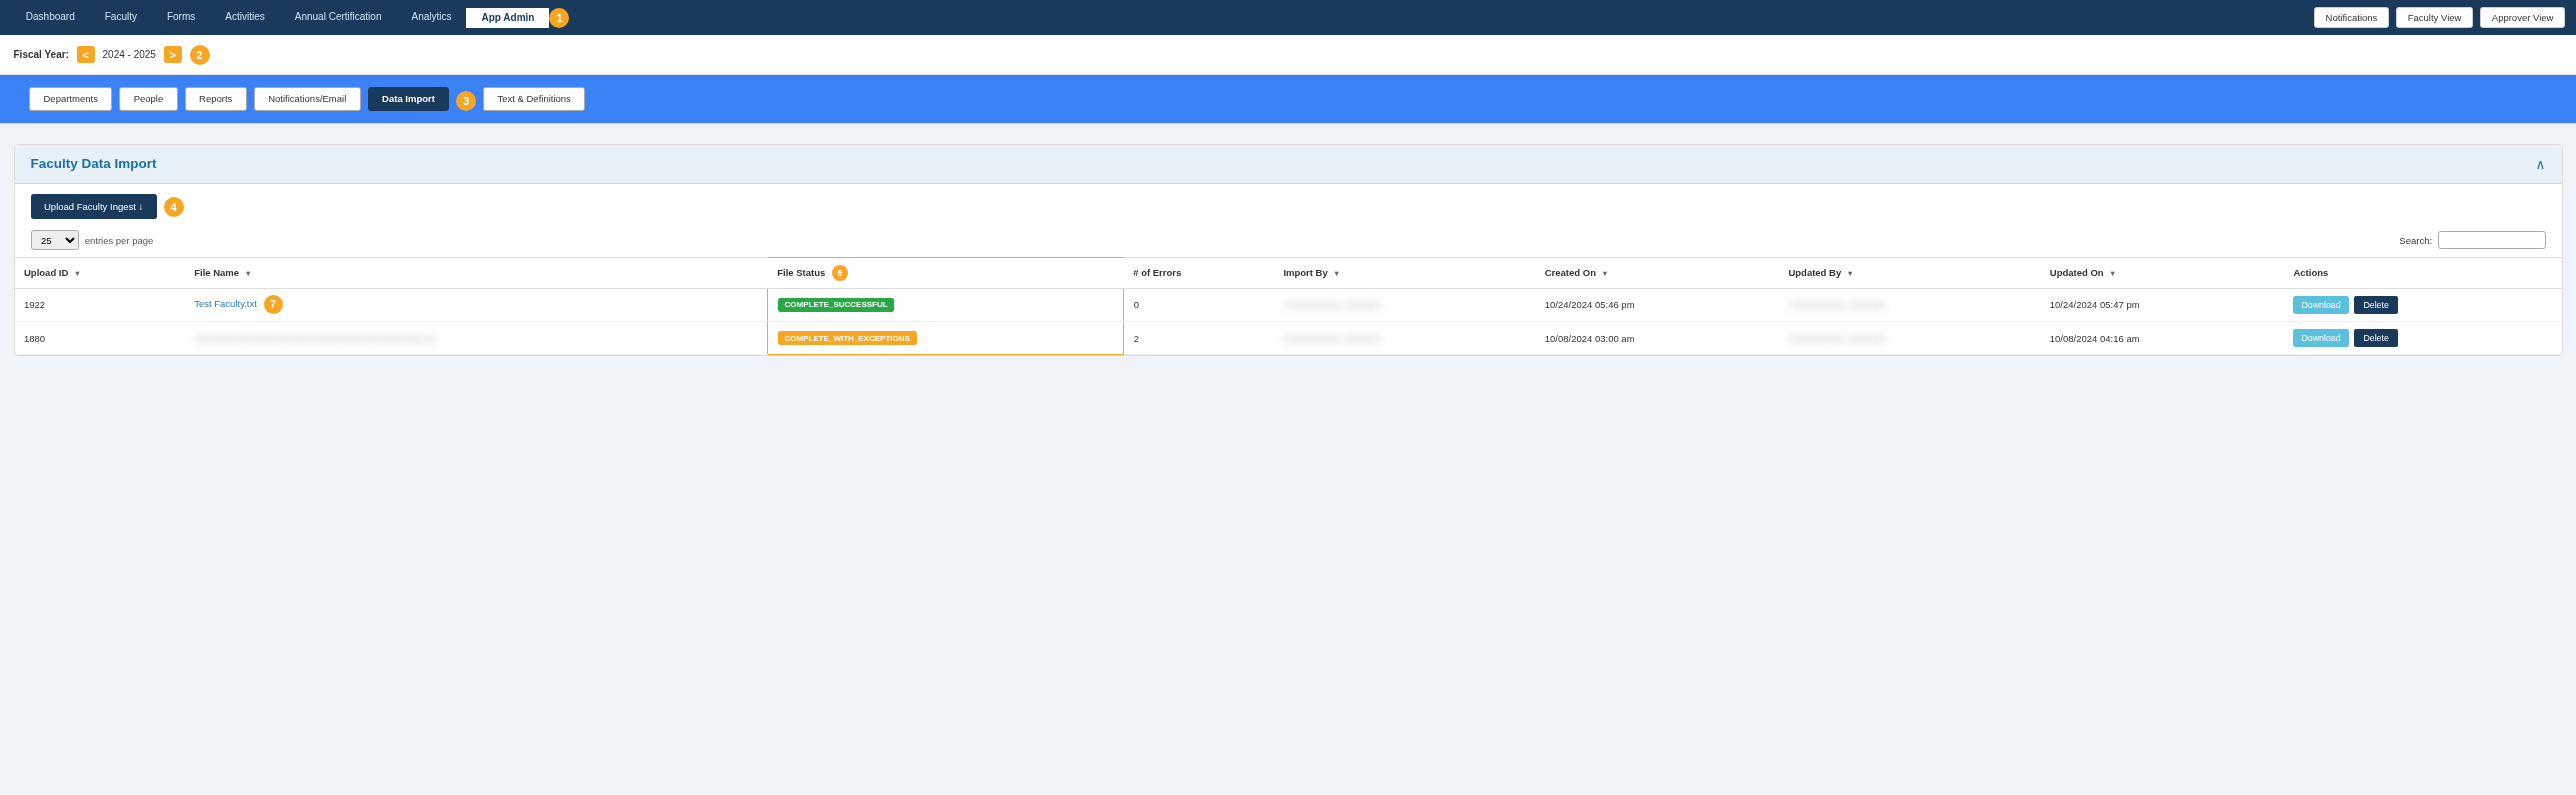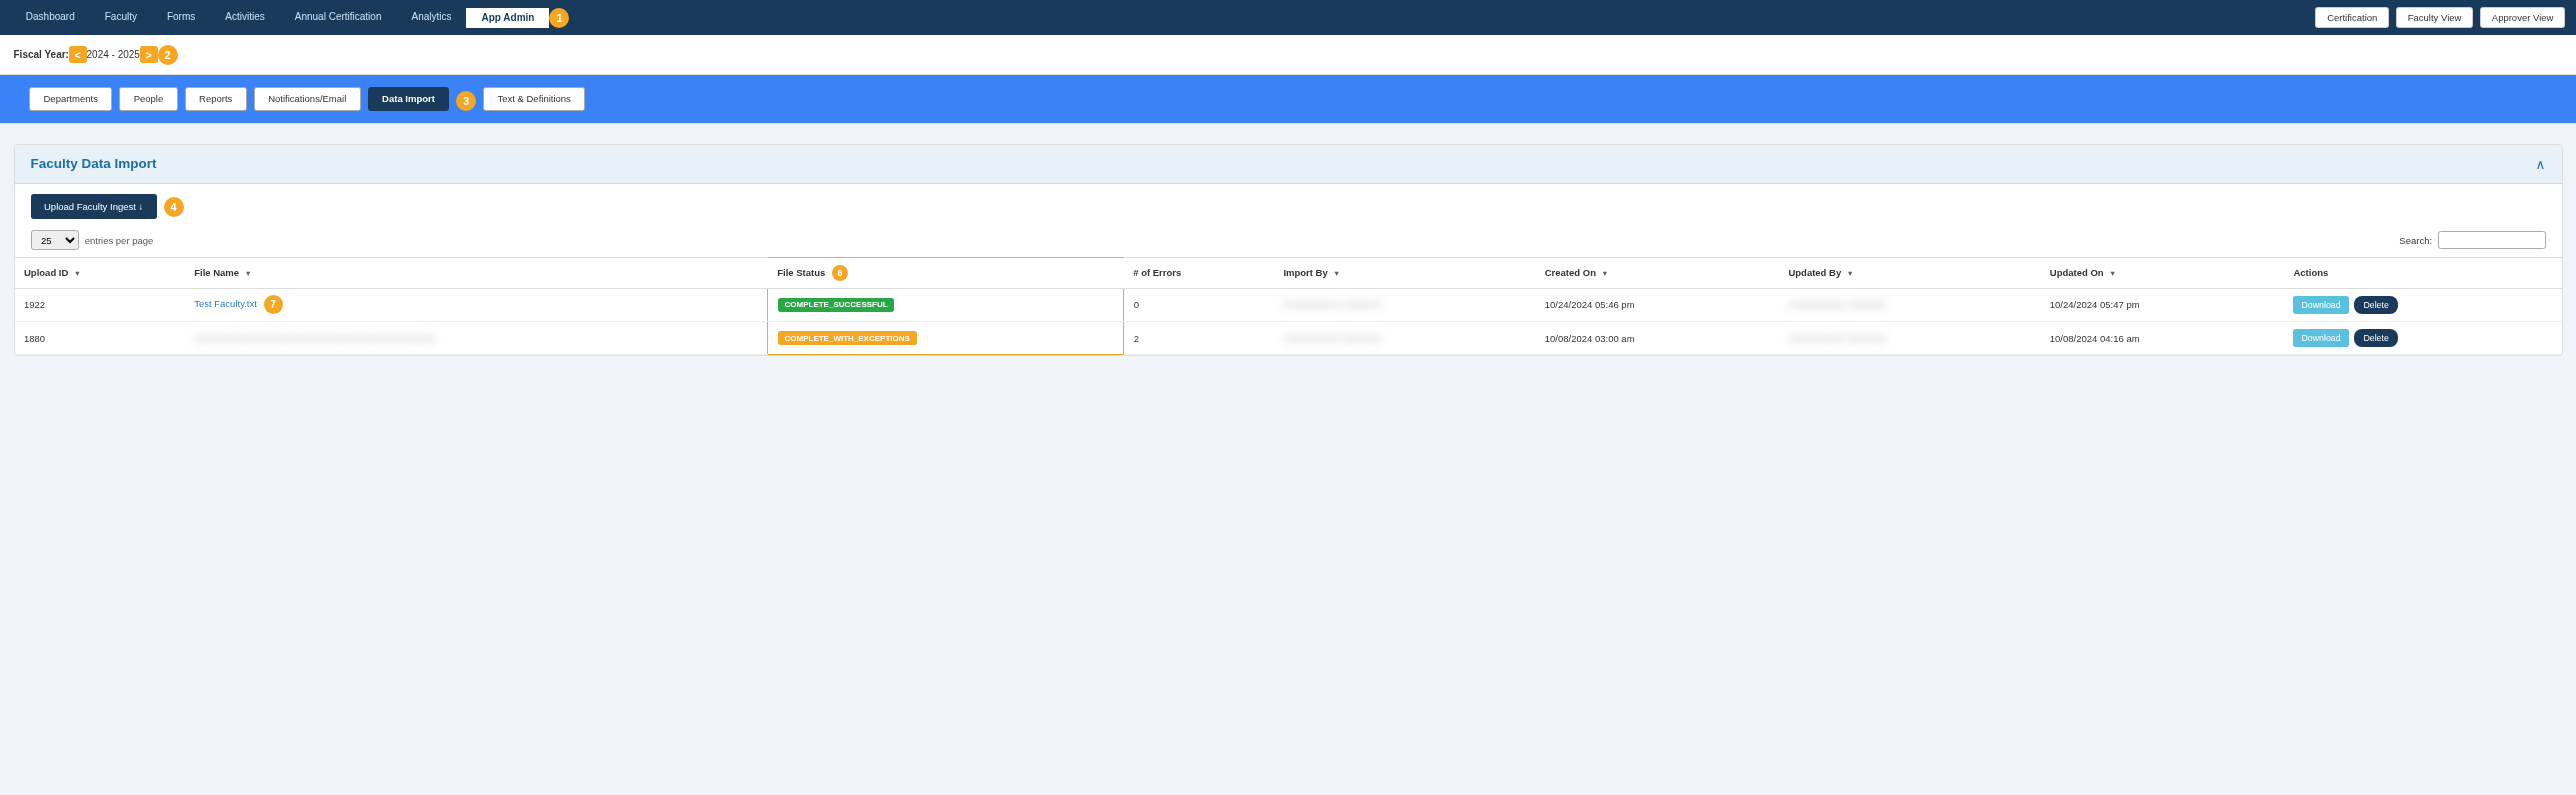--- a/index.html
+++ b/index.html
@@ -64,21 +64,21 @@
       font-size: 10.8px;
       flex-shrink: 0;
     }
 
     
     .fiscal-bar {
       background: white;
       padding: 9.5px 13.5px;
       display: flex;
       align-items: center;
-      gap: 0;
+      gap: 8px;
       border-bottom: 0.7px solid #ddd;
     }
     .fiscal-label {
       font-weight: bold;
       font-size: 10px;
       color: #333;
     }
     .fiscal-nav-btn {
       background: #f5a623;
       color: white;
@@ -266,21 +266,21 @@
       border-radius: 2.7px;
       cursor: pointer;
       font-size: 8.8px;
       margin-right: 2.7px;
     }
     .action-btn-delete {
       background: #1a3a5c;
       color: white;
       border: none;
       padding: 4px 9.5px;
-      border-radius: 8px;
+      border-radius: 2px;
       cursor: pointer;
       font-size: 8.8px;
     }
 
     .blurred {
       filter: blur(4px);
       user-select: none;
       color: #aaa;
     }
 
@@ -309,21 +309,21 @@
     <div class="nav-item">Dashboard</div>
     <div class="nav-item">Faculty</div>
     <div class="nav-item">Forms</div>
     <div class="nav-item">Activities</div>
     <div class="nav-item">Annual Certification</div>
     <div class="nav-item">Analytics</div>
     <div class="nav-item active">App Admin</div>
     <div class="badge-circle">1</div>
   </div>
   <div class="nav-right">
-    <button class="nav-right-btn">Certification</button>
+    <button class="nav-right-btn">Notifications</button>
     <button class="nav-right-btn">Faculty View</button>
     <button class="nav-right-btn">Approver View</button>
   </div>
 </nav>
 
 <div class="fiscal-bar">
   <span class="fiscal-label">Fiscal Year:</span>
   <button class="fiscal-nav-btn">&lt;</button>
   <span class="fiscal-year-text">2024 - 2025</span>
   <button class="fiscal-nav-btn">&gt;</button>

